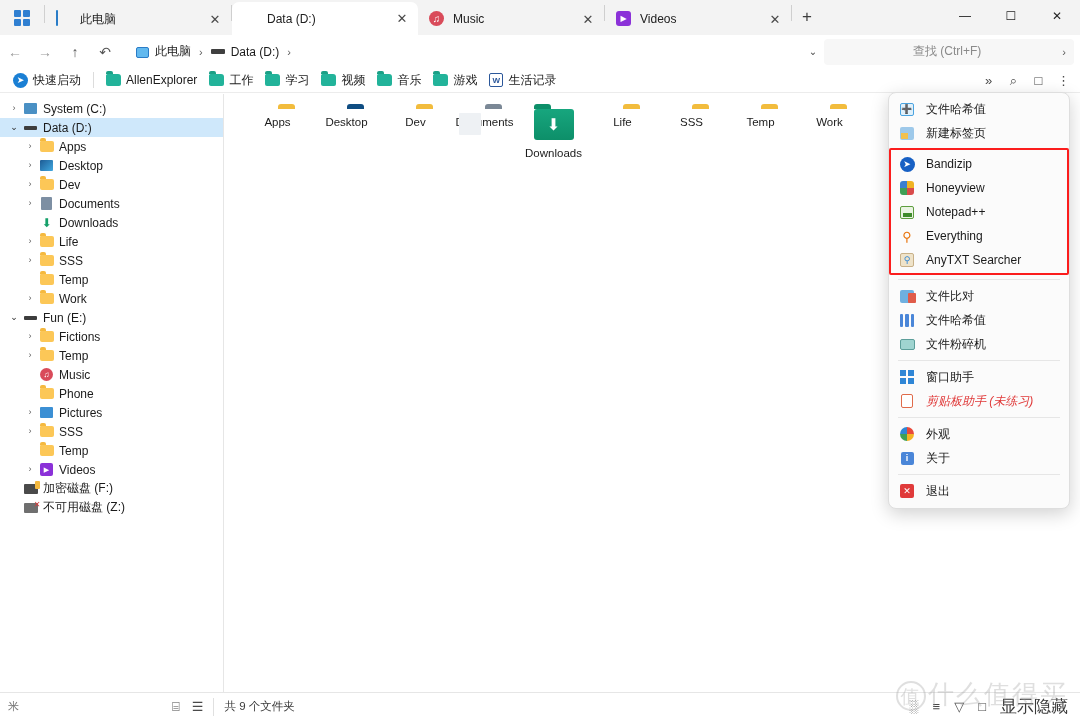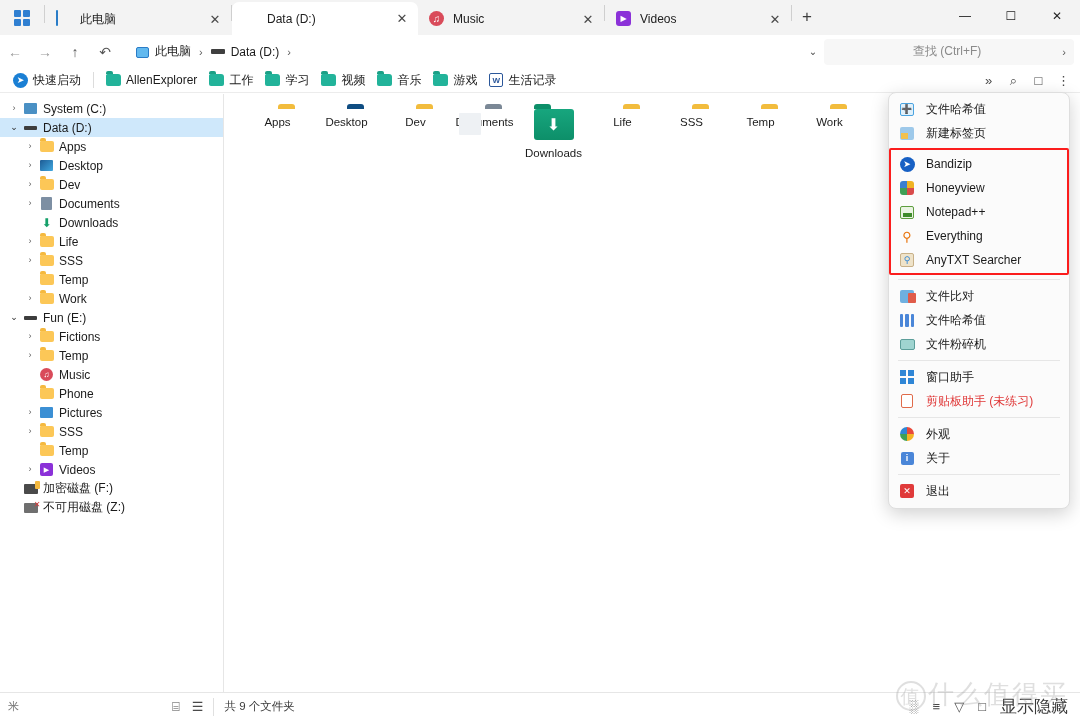--- a/index.html
+++ b/index.html
@@ -140,21 +140,21 @@
   .bigdl:before { content:''; position:absolute; left:0; top:-5px; width:17px; height:5px; background:#0d8f69;
                   border-radius:3px 3px 0 0; }
 
   
   .menu { position:absolute; left:888px; top:92px; width:182px; background:#fbfbfb;
           border:1px solid #dedede; border-radius:8px; padding:4px 0 5px 0;
           box-shadow:0 5px 18px rgba(0,0,0,0.18); }
   .mi { height:24px; display:flex; align-items:center; padding:0 10px; font-size:12px; color:#1b1b1b; }
   .mi .mico { width:16px; flex:0 0 16px; margin-right:11px; display:flex; align-items:center; justify-content:center; }
   .mi .mlabel { white-space:nowrap; }
-  .mi.red .mlabel { color:#e03a3a; }
+  .mi.red .mlabel { color:#e03a3a;font-style:italic; }
   .msep { height:1px; background:#e6e6e6; margin:4px 9px; }
   .redbox { position:absolute; left:0; right:0; border:2px solid #fb1d1d; border-radius:2px;
             pointer-events:none; }
 
   .m-win { width:14px; height:14px; display:grid; grid-template-columns:1fr 1fr; grid-template-rows:1fr 1fr; gap:1.5px;}
   .m-win i { background:#2f86d6; }
   .m-newwin { width:14px; height:13px; background:#dff0fb; border:1.4px solid #4aa3e0; border-radius:2px;
               color:#2f86d6; font-size:9px; display:flex; align-items:center; justify-content:center; }
   .m-newtab { width:14px; height:13px; border-radius:2px; background:#9ec9ea; position:relative; }
   .m-newtab:after { content:''; position:absolute; left:1px; bottom:1px; width:7px; height:6px; background:#f2c14e; }

